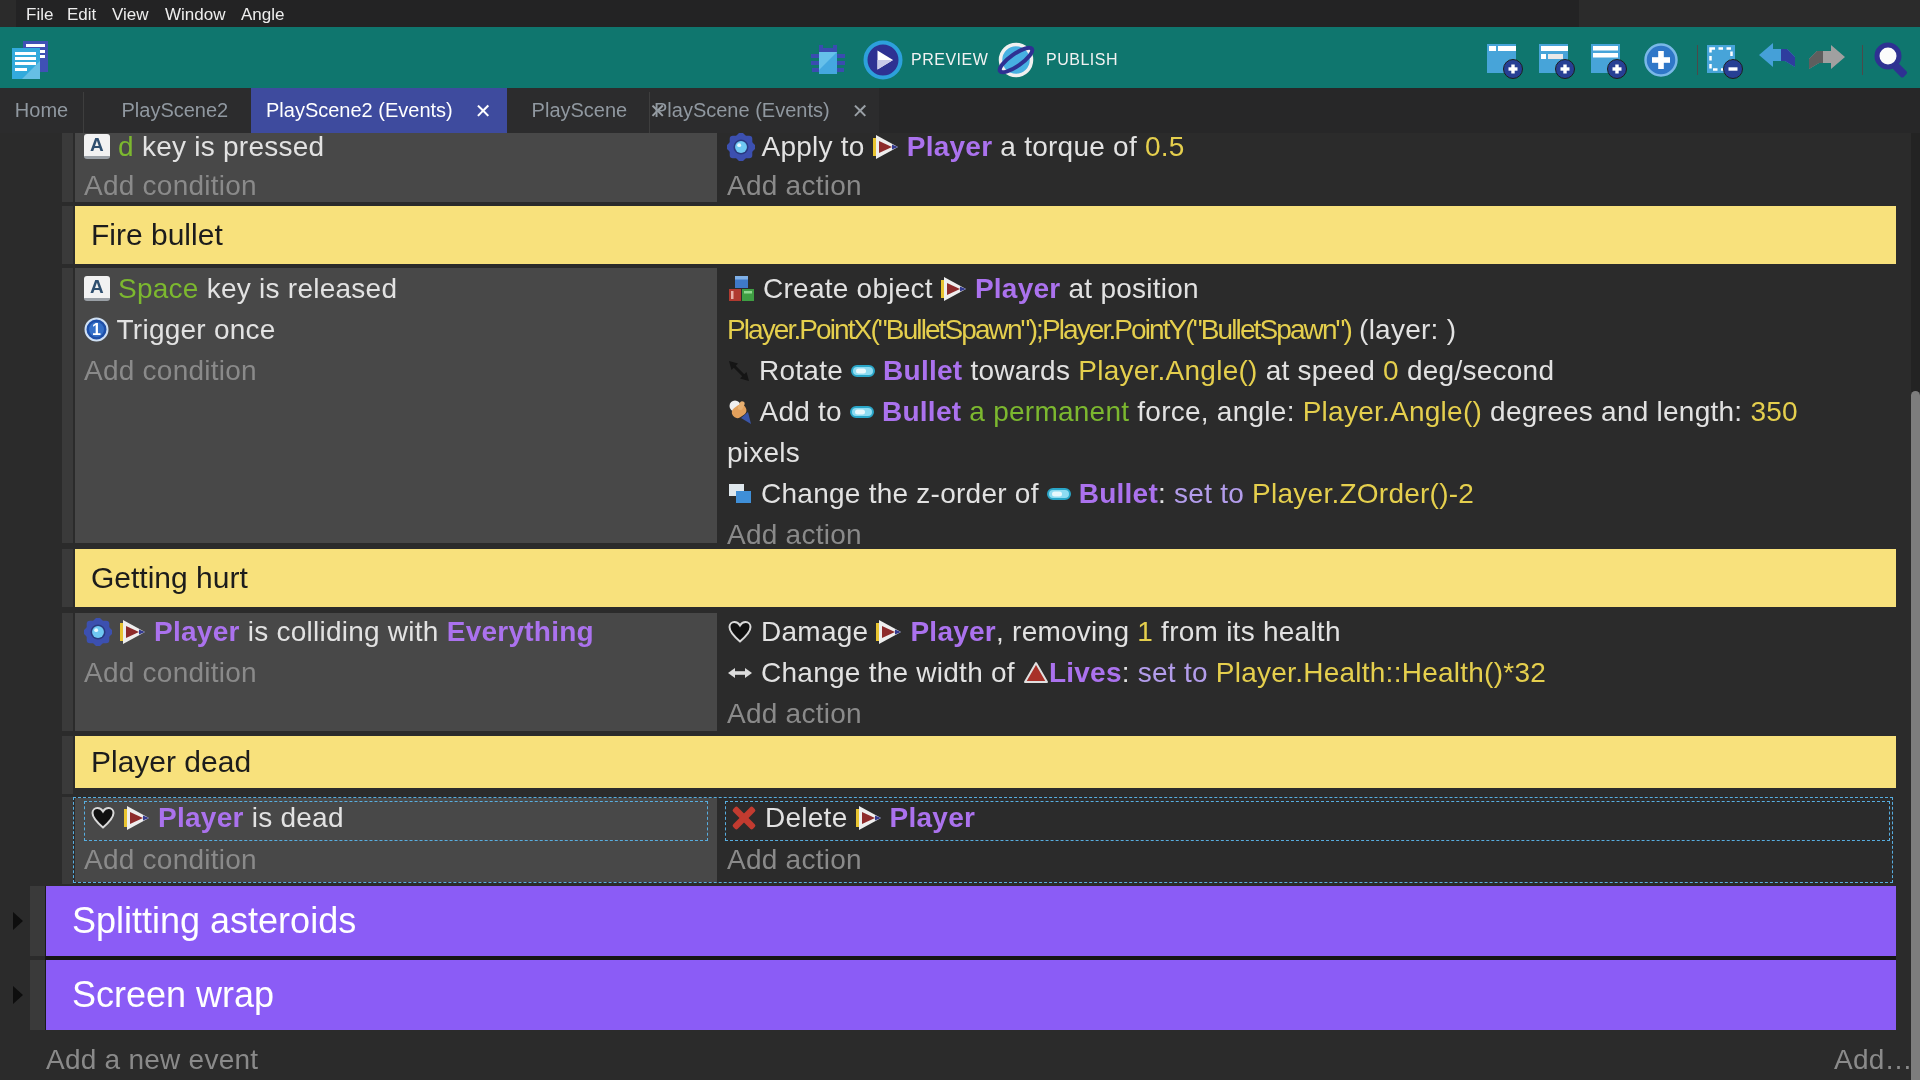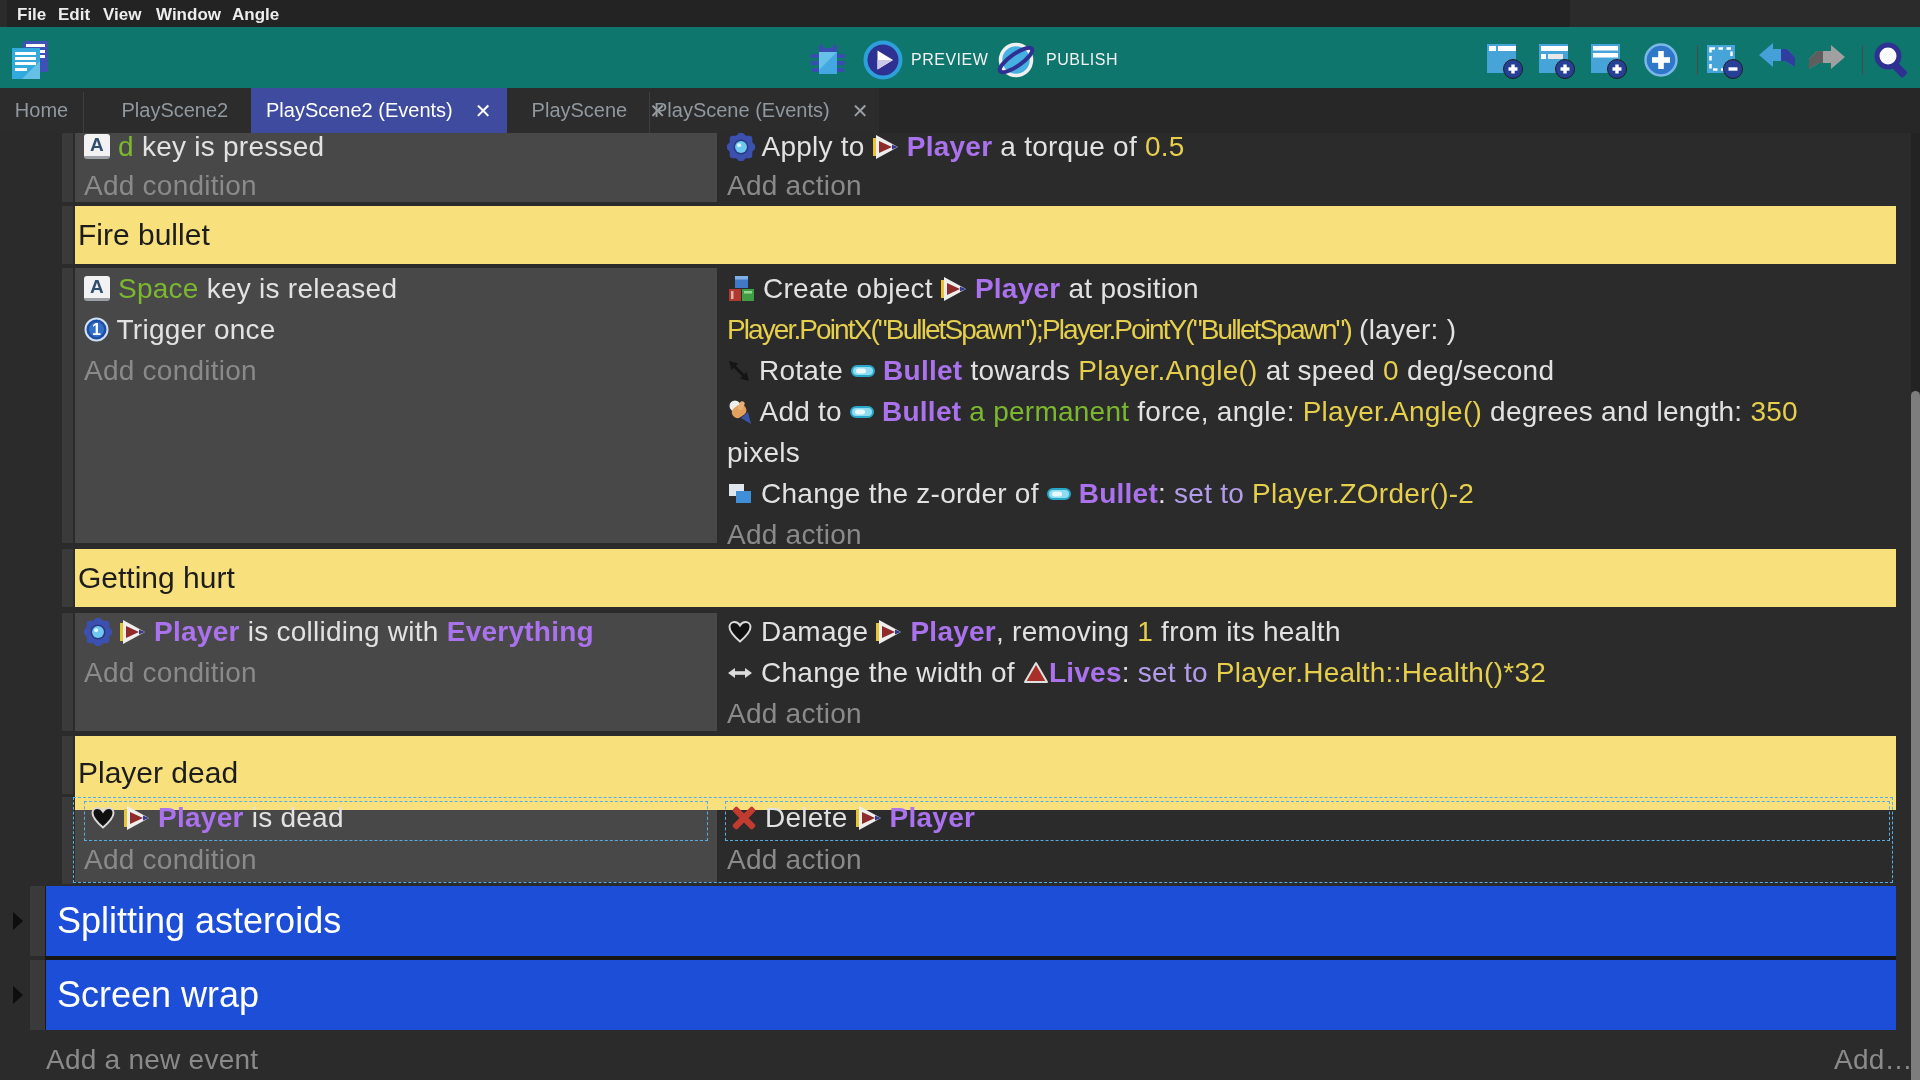--- a/index.html
+++ b/index.html
@@ -1,34 +1,34 @@
 <!DOCTYPE html>
 <html><head>
 <meta charset="utf-8">
 <style>
   html,body{margin:0;padding:0;}
   body{width:1920px;height:1080px;overflow:hidden;background:#2b2b2b;
        font-family:"Liberation Sans", sans-serif; position:relative;}
   .abs{position:absolute;}
   
-  #menubar{left:7px;top:0;width:1563px;height:27px;background:#232324;font-weight:bold;}
+  #menubar{left:16px;top:0;width:1563px;height:27px;background:#232324;}
   #menubar span{position:absolute;top:5px;font-size:17px;color:#ededed;}
   #toolbar{left:0;top:27px;width:1920px;height:61px;background:#0f766e;}
   #tabbar{left:0;top:88px;width:1920px;height:45px;background:#2c2c2d;}
   .tab{position:absolute;top:0;height:45px;display:flex;align-items:center;
        font-size:20px;color:#9098a0;}
   .tab .x{margin-left:22px;font-size:20px;color:#9aa0a6;}
   .tabsep{position:absolute;top:4px;width:1px;height:41px;background:#3e3e3e;}
   
   .rail{background:#3a3a3a;}
   .cond{background:#484848;}
   .banner{background:#f8e17c;display:flex;align-items:center;
-          font-size:30px;color:#1c1c1c;padding-left:3px;box-sizing:border-box;}
-  .group{background:#1d4ed8;display:flex;align-items:center;
-         font-size:36px;color:#ffffff;padding-left:11px;box-sizing:border-box;
+          font-size:30px;color:#1c1c1c;padding-left:16px;box-sizing:border-box;}
+  .group{background:#8b5cf6;display:flex;align-items:center;
+         font-size:36px;color:#ffffff;padding-left:26px;box-sizing:border-box;
          border-left:1px solid #1a1a1a;}
   .line{position:absolute;height:28px;line-height:28px;font-size:28px;letter-spacing:0.25px;
         color:#e2e2e2;white-space:nowrap;}
   .line svg, .line .kbd{vertical-align:middle;position:relative;top:-2px;}
   .obj{color:#ab72ee;font-weight:bold;}
   .expr{color:#e5cf4d;}
   .grn{color:#7cb82f;}
   .lav{color:#b39deb;}
   .dim{color:#8a8a8a;}
   .kbd{display:inline-block;width:26px;height:22px;background:#f2f2f2;
@@ -157,21 +157,21 @@
 <div class="abs rail" style="left:30px;top:886px;width:15px;height:70px"></div>
 <div class="abs rail" style="left:30px;top:960px;width:15px;height:70px"></div>
 
 <div class="abs cond" style="left:75px;top:133px;width:642px;height:69px"></div>
 <div class="abs cond" style="left:75px;top:268px;width:642px;height:275px"></div>
 <div class="abs cond" style="left:75px;top:613px;width:642px;height:118px"></div>
 <div class="abs cond" style="left:75px;top:798px;width:642px;height:84px"></div>
 
 <div class="abs banner" style="left:75px;top:206px;width:1821px;height:58px">Fire bullet</div>
 <div class="abs banner" style="left:75px;top:549px;width:1821px;height:58px">Getting hurt</div>
-<div class="abs banner" style="left:75px;top:736px;width:1821px;height:74px">Player dead</div>
+<div class="abs banner" style="left:75px;top:736px;width:1821px;height:52px">Player dead</div>
 
 <div class="abs group" style="left:45px;top:886px;width:1851px;height:70px">Splitting asteroids</div>
 <div class="abs" style="left:45px;top:956px;width:1851px;height:4px;background:#161616"></div>
 <div class="abs group" style="left:45px;top:960px;width:1851px;height:70px">Screen wrap</div>
 <div class="abs tri" style="left:13px;top:912px"></div>
 <div class="abs tri" style="left:13px;top:986px"></div>
 
 <div class="abs" style="left:73px;top:797px;width:1820px;height:86px;border:1px dashed #58aee0;box-sizing:border-box"></div>
 <div class="abs" style="left:84px;top:801px;width:624px;height:40px;border:1px dashed #58aee0;box-sizing:border-box"></div>
 <div class="abs" style="left:725px;top:801px;width:1165px;height:40px;border:1px dashed #58aee0;box-sizing:border-box"></div>

